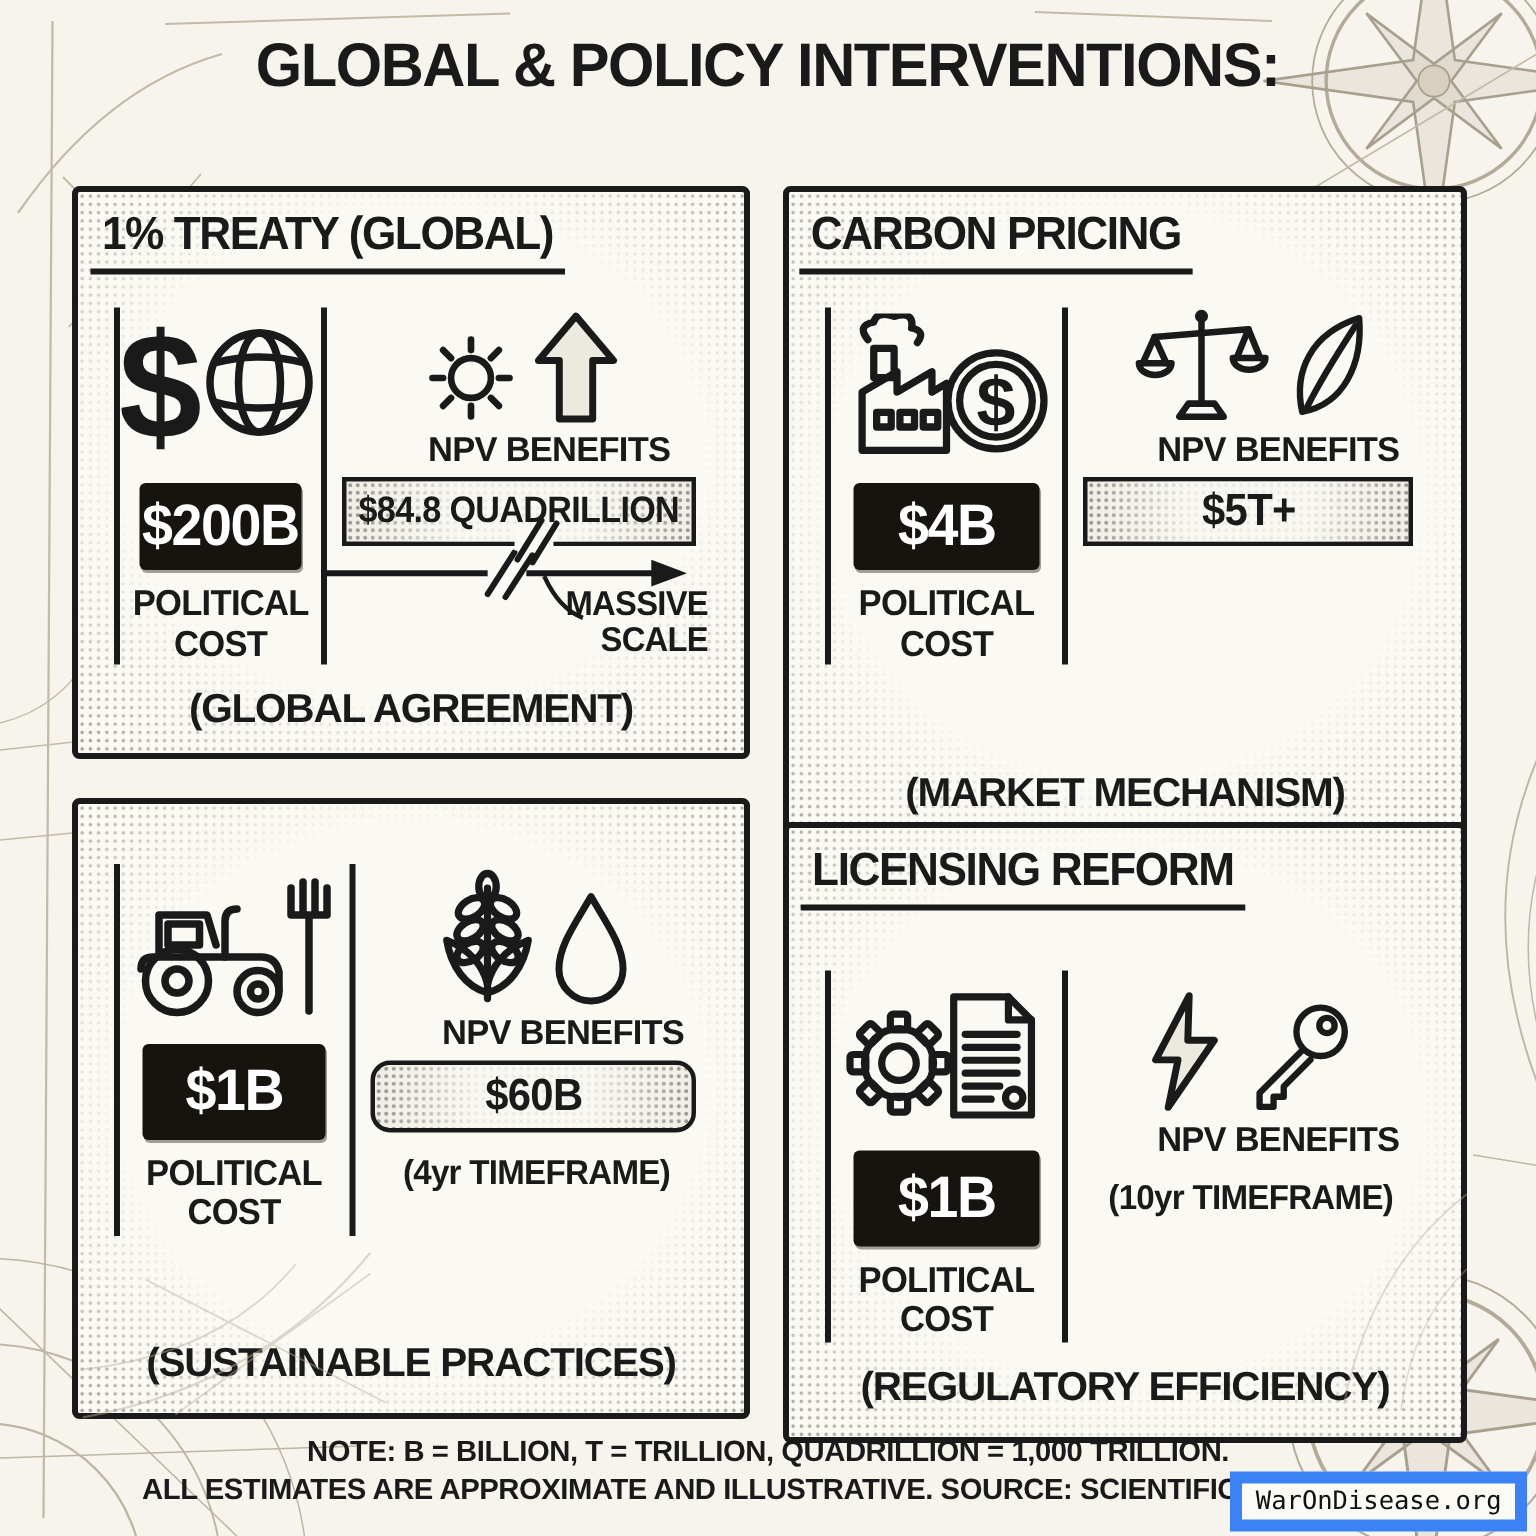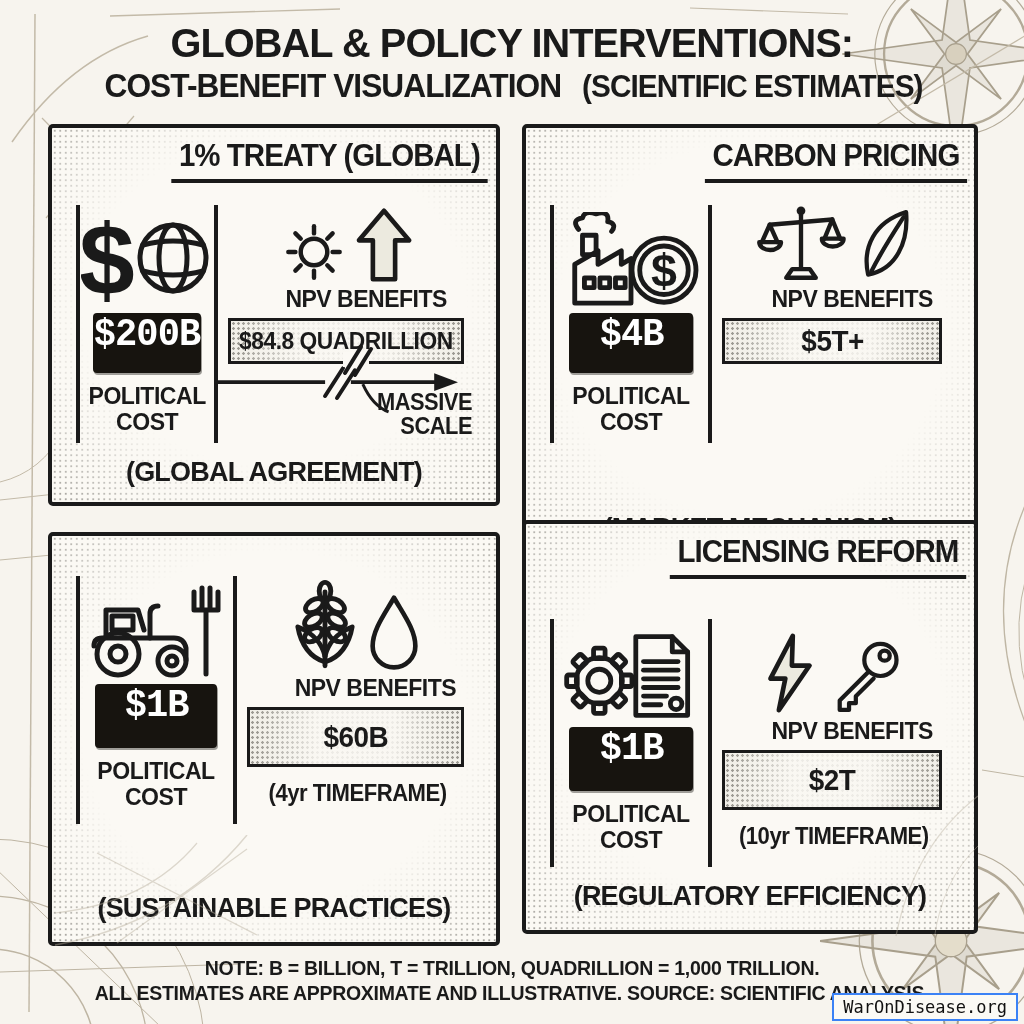--- a/index.html
+++ b/index.html
@@ -21,45 +21,45 @@
   .t2{margin-top:2px; white-space:nowrap;}
   .t2main{font-size:33px; font-weight:800; letter-spacing:-1px; display:inline-block; transform:scaleX(.96);}
   .t2paren{font-size:31px; font-weight:600; letter-spacing:-1px; display:inline-block; transform:scaleX(.96);}
   
   .panel{position:absolute; border:4px solid var(--ink); border-radius:5px; background:var(--panel); z-index:1;}
   .panel::before{content:""; position:absolute; inset:0; border-radius:2px; pointer-events:none;
     background-image:radial-gradient(circle, rgba(58,56,50,.5) 1px, transparent 1.4px);
     background-size:5.5px 5.5px;
     -webkit-mask-image:radial-gradient(ellipse 72% 72% at 50% 47%, transparent 60%, rgba(0,0,0,.9) 100%);
     mask-image:radial-gradient(ellipse 72% 72% at 50% 47%, transparent 60%, rgba(0,0,0,.9) 100%);}
-  .ptitle-row{text-align:right; margin-top:10px; position:relative; z-index:2;}
+  .ptitle-row{text-align:left; margin-top:10px; position:relative; z-index:2;}
   .ptitle{display:inline-block; font-size:31px; font-weight:800; letter-spacing:-1px;
     border-bottom:4px solid var(--ink); padding:0 8px 5px; transform:scaleX(.95); white-space:nowrap;}
   .pbody{display:flex; margin:22px 18px 0 24px; height:238px; position:relative; z-index:2;}
   .row2 .pbody{margin-top:40px; height:248px;}
   .col{display:flex; flex-direction:column; align-items:center;}
   .col.cost{width:39%; border-left:4px solid var(--ink);}
   .col.benefit{flex:1; border-left:4px solid var(--ink); align-items:stretch;}
   .icons{height:104px; display:flex; align-items:flex-end; justify-content:center; gap:10px; width:100%;}
   .benefit .icons{height:78px;}
   .row2 .benefit .icons{height:96px;}
   .npv{text-align:center; font-weight:700; font-size:23px; margin-top:3px; height:26px; letter-spacing:-.5px;padding-left:36px;}
-  .costbox{margin-top:4px; width:80%; height:60px; background:#17140f; border-radius:4px;
-    display:flex; align-items:flex-start; justify-content:center; box-shadow:1px 2px 0 rgba(23,20,15,.4);font-family:Liberation Mono, monospace;}
+  .costbox{margin-top:16px; width:80%; height:60px; background:#17140f; border-radius:4px;
+    display:flex; align-items:center; justify-content:center; box-shadow:1px 2px 0 rgba(23,20,15,.4);}
   .row2 .costbox{height:64px;}
   .costval{color:#fff; font-weight:800; font-size:39px; display:inline-block; transform:scaleX(.95); letter-spacing:-1px;}
   .costlabel{margin-top:10px; font-weight:800; font-size:24px; line-height:1.1; text-align:center;
     max-width:150px; letter-spacing:-.5px; display:block; transform:scaleX(.96);}
   .barwrap{margin:6px 14px 0 10px; position:relative;}
   .bar{height:46px; border:3.5px solid var(--ink); position:relative;
     display:flex; align-items:center; justify-content:center;
     background-color:#f1efe8;
     background-image:radial-gradient(circle, rgba(84,82,74,.55) 1.1px, transparent 1.5px);
     background-size:5px 5px;}
-  .row2 .bar{height:60px;}
+  .row2 .bar{height:48px;border-radius:13px;}
   .bar::after{content:""; position:absolute; inset:0;
     background:linear-gradient(90deg, rgba(251,249,244,0) 3%, rgba(251,249,244,.85) 32%, rgba(251,249,244,.85) 68%, rgba(251,249,244,0) 97%);}
   .barval{position:relative; z-index:1; font-weight:800; font-size:30px; letter-spacing:-.5px;
     display:inline-block; transform:scaleX(.93); white-space:nowrap;}
   .barval.long{font-size:24.5px;}
   .timeframe{text-align:center; font-weight:700; font-size:23px; margin-top:13px; letter-spacing:-.5px;
     display:block; transform:scaleX(.96);}
   .anno{position:relative; margin:0 4px 0 0; height:76px;}
   .arrowline{position:absolute; left:-4px; top:2px;}
   .barbreak{position:absolute; left:46%; bottom:-13px; z-index:2;}
@@ -70,21 +70,21 @@
   .row2 .psub{bottom:18px;}
   
   .ic *{stroke:var(--ink); stroke-width:5; fill:none; stroke-linecap:round; stroke-linejoin:round;}
   .ic .gl{fill:var(--ink); stroke:none; font-family:"Liberation Sans","DejaVu Sans",sans-serif; font-weight:800;}
   .ic .fl{fill:var(--ink); stroke:none;}
   .ic .tint{fill:#eceadf;}
   
   .note{position:absolute; left:0; right:0; top:956px; text-align:center; z-index:2;
     font-size:19.5px; font-weight:700; line-height:1.28; letter-spacing:-.3px;}
   .nbold{font-weight:800;}
-  .brand{position:absolute; right:6px; bottom:3px; z-index:4; background:#fbfaf5; border:2px solid #3b82f6;
+  .brand{position:absolute; right:6px; bottom:3px; z-index:4; background:#fbfaf5; border:8px solid #3b82f6;
     font-family:"DejaVu Sans Mono","Liberation Mono",monospace; font-size:17px; padding:2px 9px; color:#111;}
 </style>
 </head>
 <body>
 
 <svg class="decor" style="left:0;top:0;width:150px;height:1024px" viewBox="0 0 150 1024" fill="none" stroke="#c3baa8">
   <line x1="35" y1="14" x2="29" y2="1012" stroke-width="1.5"></line>
   <path d="M148 36 Q70 58 12 142" stroke-width="1.5"></path>
   <line x1="42" y1="118" x2="136" y2="214" stroke-width="1.2"></line>
   <line x1="134" y1="116" x2="46" y2="218" stroke-width="1.2"></line>
@@ -131,24 +131,20 @@
   <line x1="0" y1="210" x2="300" y2="200" stroke-width="1"></line>
 </svg>
 <svg class="decor" style="right:-20px;top:468px;width:72px;height:380px" viewBox="0 0 72 380" fill="none" stroke="#bfb6a4">
   <path d="M72 0 Q0 122 56 262" stroke-width="1.3"></path>
   <path d="M72 62 Q26 152 64 252" stroke-width="1"></path>
   <line x1="10" y1="302" x2="72" y2="312" stroke-width="1"></line>
 </svg>
 
 <header class="header">
   <h1 class="t1">GLOBAL &amp; POLICY INTERVENTIONS:</h1>
-  <div class="t2">
-    <span class="t2main">COST-BENEFIT VISUALIZATION</span>
-    <span class="t2paren">(SCIENTIFIC ESTIMATES)</span>
-  </div>
 </header>
 
 <section class="panel row1" style="left:48px;top:124px;width:452px;height:382px">
   <div class="ptitle-row"><h2 class="ptitle">1% TREATY (GLOBAL)</h2></div>
   <div class="pbody">
     <div class="col cost">
       <div class="icons">
         <svg class="ic" width="132" height="98" viewBox="0 0 132 98">
           <text class="gl" x="-2" y="84" font-size="100">$</text>
           <circle cx="92" cy="47" r="33"></circle>
@@ -309,21 +305,21 @@
         <div class="bar">
           <span class="barval">$60B</span>
         </div>
       </div>
       <span class="timeframe">(4yr TIMEFRAME)</span>
     </div>
   </div>
   <div class="psub">(SUSTAINABLE PRACTICES)</div>
 </section>
 
-<section class="panel row2" style="left:522px;top:520px;width:456px;height:414px">
+<section class="panel row2" style="left:522px;top:548px;width:456px;height:414px">
   <div class="ptitle-row"><h2 class="ptitle">LICENSING REFORM</h2></div>
   <div class="pbody">
     <div class="col cost">
       <div class="icons">
         <svg class="ic" width="142" height="96" viewBox="0 0 146 100">
           <g stroke-width="4.5">
             <g transform="rotate(0 40 56)">
                 <rect x="34" y="22" width="12" height="11" rx="2"></rect>
               </g>
             <g transform="rotate(45 40 56)">
@@ -373,25 +369,20 @@
         <svg class="ic" width="54" height="84" viewBox="0 0 58 88">
           <polygon class="tint" points="32,4 8,50 24,50 17,84 50,36 31,36"></polygon>
         </svg>
         <svg class="ic" width="78" height="78" viewBox="0 0 92 92">
           <circle cx="63" cy="27" r="19"></circle>
             <circle cx="68" cy="22" r="6"></circle>
           <path d="M49 41 L15 75 L15 86 H26 V78 H34 V70 L55 49"></path>
         </svg>
       </div>
       <div class="npv">NPV BENEFITS</div>
-      <div class="barwrap">
-        <div class="bar">
-          <span class="barval">$2T</span>
-        </div>
-      </div>
       <span class="timeframe">(10yr TIMEFRAME)</span>
     </div>
   </div>
   <div class="psub">(REGULATORY EFFICIENCY)</div>
 </section>
 
 <svg class="overlay" style="left:55px;top:835px;width:330px;height:112px;opacity:.45" viewBox="0 0 330 112" fill="none" stroke="#b7ae9c">
   <path d="M0 110 Q120 88 192 0" stroke-width="1.5"></path>
   <path d="M0 78 Q92 68 142 8" stroke-width="1.2"></path>
   <line x1="42" y1="18" x2="202" y2="100" stroke-width="1.2"></line>

